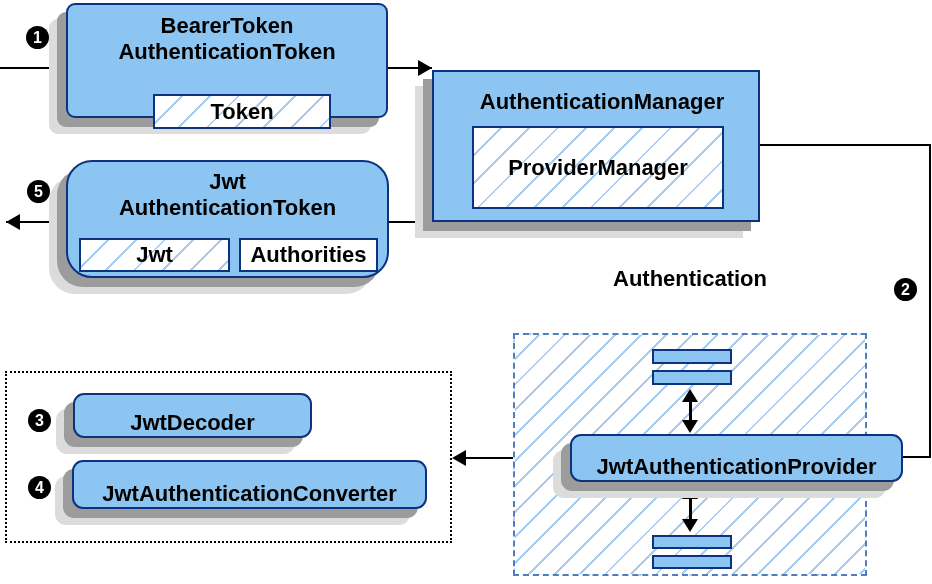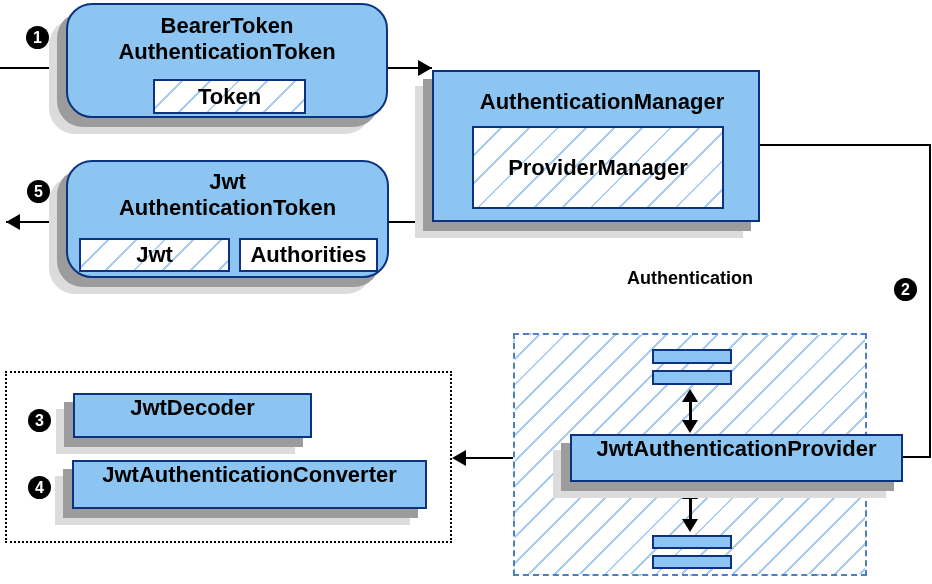--- a/index.html
+++ b/index.html
@@ -20,21 +20,21 @@
   .tri-d{border-top:13px solid #000;border-left:8px solid transparent;border-right:8px solid transparent;}
 
   
   .node{
     position:absolute;background:#8cc5f1;border:2px solid #0d3380;z-index:3;
     box-shadow:-9px 9px 0 #9c9c9c,-17px 16px 0 #dcdcdc;
     font-weight:bold;font-size:22px;text-align:center;white-space:nowrap;
   }
   .rounded{border-radius:26px;}
   .node .title2{line-height:26px;padding-top:8px;}
-  .flexcenter{display:flex;align-items:flex-start;justify-content:center;}
+  .flexcenter{display:flex;align-items:flex-end;justify-content:center;border-radius:11px;}
   .field{
     position:absolute;background:#fff;border:2px solid #0d3380;z-index:4;
     display:flex;align-items:center;justify-content:center;
     font-weight:bold;font-size:22px;white-space:nowrap;
   }
   .hatch-sm{background-image:repeating-linear-gradient(135deg,rgba(255,255,255,0) 0,rgba(255,255,255,0) 18px,#a9cdf0 18px,#a9cdf0 20px);}
   .group-dashed{
     position:absolute;border:2px dashed #4d7ebf;background-color:#fff;z-index:2;
     background-image:repeating-linear-gradient(135deg,rgba(255,255,255,0) 0,rgba(255,255,255,0) 16px,#a9cdf0 16px,#a9cdf0 18px);
   }
@@ -43,21 +43,21 @@
 
   
   .badge{
     position:absolute;width:23px;height:23px;border-radius:50%;background:#000;color:#fff;
     display:flex;align-items:center;justify-content:center;
     font-weight:bold;font-size:16px;z-index:5;line-height:1;
   }
 
   
   .group-label{
-    position:absolute;font-weight:bold;font-size:18px;line-height:25px;
+    position:absolute;font-weight:bold;font-size:22px;line-height:25px;
     text-align:center;z-index:2;white-space:nowrap;
   }
 </style>
 </head>
 <body>
 
 <div id="canvas">
 
   <div class="hline" style="top:67px;left:0;width:432px;"></div>
   <div class="tri tri-r" style="left:418px;top:60px;"></div>
@@ -89,26 +89,26 @@
   <div class="tri tri-u" style="left:682px;top:486px;z-index:3;"></div>
   <div class="tri tri-d" style="left:682px;top:519px;z-index:3;"></div>
 
   <div class="bar" style="left:652px;top:535px;height:14px;"></div>
   <div class="bar" style="left:652px;top:555px;height:14px;"></div>
 
   <div class="node flexcenter" style="left:526px;top:434px;width:333px;height:48px;margin-left:44px;">
     <span>JwtAuthenticationProvider</span>
   </div>
 
-  <div class="node rounded" style="left:66px;top:3px;width:322px;height:115px;">
+  <div class="node rounded" style="left:66px;top:3px;width:322px;height:115px;border-radius:9px;">
     <div class="title2">
       <div>BearerToken</div>
       <div>AuthenticationToken</div>
     </div>
-    <div class="field hatch-sm" style="left:85px;top:74px;width:153px;height:35px;">
+    <div class="field hatch-sm" style="left:85px;top:89px;width:178px;height:35px;">
       <span>Token</span>
     </div>
   </div>
 
   <div class="node" style="left:432px;top:70px;width:328px;height:152px;padding-left:12px;">
     <div style="padding-top:17px;">AuthenticationManager</div>
     <div class="field hatch-sm" style="left:38px;top:54px;width:252px;height:83px;">
       <span>ProviderManager</span>
     </div>
   </div>

